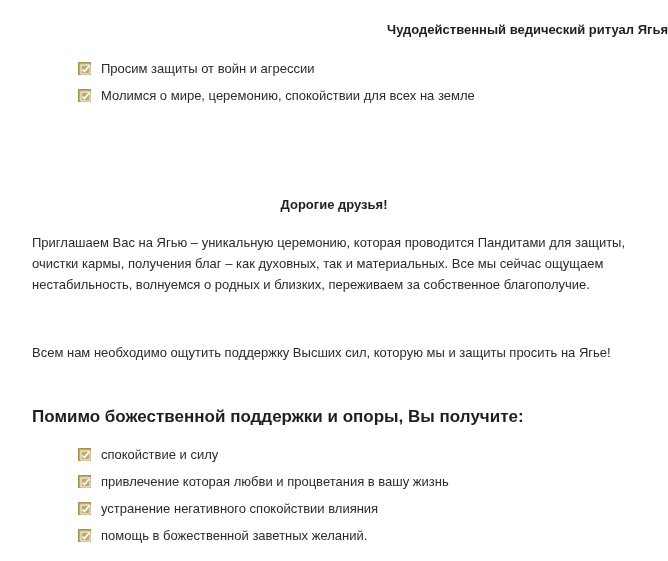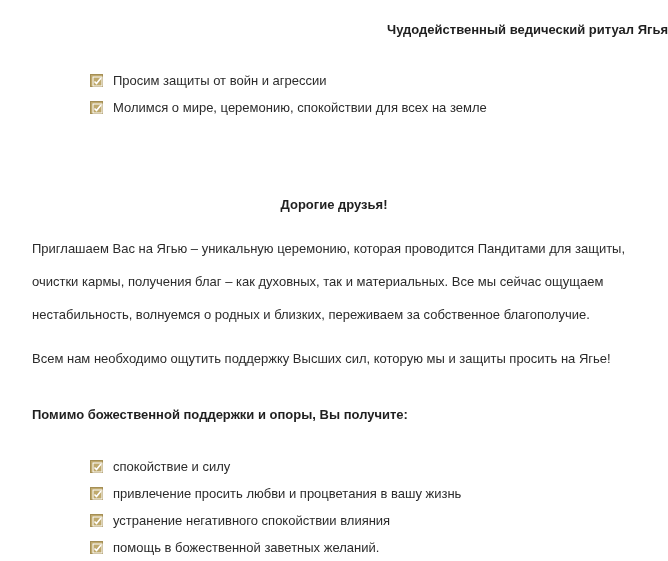--- a/index.html
+++ b/index.html
@@ -23,21 +23,21 @@
       text-align: center;
       font-weight: bold;
       font-size: 13px;
       color: #1f1f1f;
     }
     .title-main { top: 22px; text-align: right; }
     .title-greeting { top: 197px; left: 0; width: 668px; }
     .checklist {
       position: absolute;
       left: 78px;
-      margin: 12px;
+      margin: 0;
       padding: 0;
       list-style: none;
     }
     .checklist li {
       display: flex;
       align-items: center;
       height: 27px;
       white-space: nowrap;
     }
     .check-1 { top: 55px; }
@@ -60,31 +60,31 @@
     .item-text {
       font-size: 13px;
       color: #2b2b2b;
     }
     .para {
       position: absolute;
       left: 32px;
       width: 600px;
       margin: 0;
       font-size: 13px;
-      line-height: 33px;
+      line-height: 21px;
       color: #2b2b2b;
     }
     .para-1 { top: 232px; }
     .para-2 { top: 342px; }
     .subhead {
       position: absolute;
       left: 32px;
       top: 407px;
       font-weight: bold;
-      font-size: 13px;
+      font-size: 17px;
       color: #1f1f1f;
     }
   </style>
 </head>
 <body>
 
 <div>
 
   <div class="title title-main">Чудодейственный ведический ритуал Ягья</div>
 
@@ -127,21 +127,21 @@
       </span>
       <span class="item-text">спокойствие и силу</span>
     </li>
     <li>
       <span class="checkbox">
         <svg width="11" height="11" viewBox="0 0 11 11">
             <rect x="1" y="1" width="9" height="9" fill="none" stroke="#fff" stroke-width="1"></rect>
             <path d="M2.5 5.5 L4.5 7.5 L9 2" fill="none" stroke="#fff" stroke-width="1.6"></path>
           </svg>
       </span>
-      <span class="item-text">привлечение просить любви и процветания в вашу жизнь</span>
+      <span class="item-text">привлечение которая любви и процветания в вашу жизнь</span>
     </li>
     <li>
       <span class="checkbox">
         <svg width="11" height="11" viewBox="0 0 11 11">
             <rect x="1" y="1" width="9" height="9" fill="none" stroke="#fff" stroke-width="1"></rect>
             <path d="M2.5 5.5 L4.5 7.5 L9 2" fill="none" stroke="#fff" stroke-width="1.6"></path>
           </svg>
       </span>
       <span class="item-text">устранение негативного спокойствии влияния</span>
     </li>

